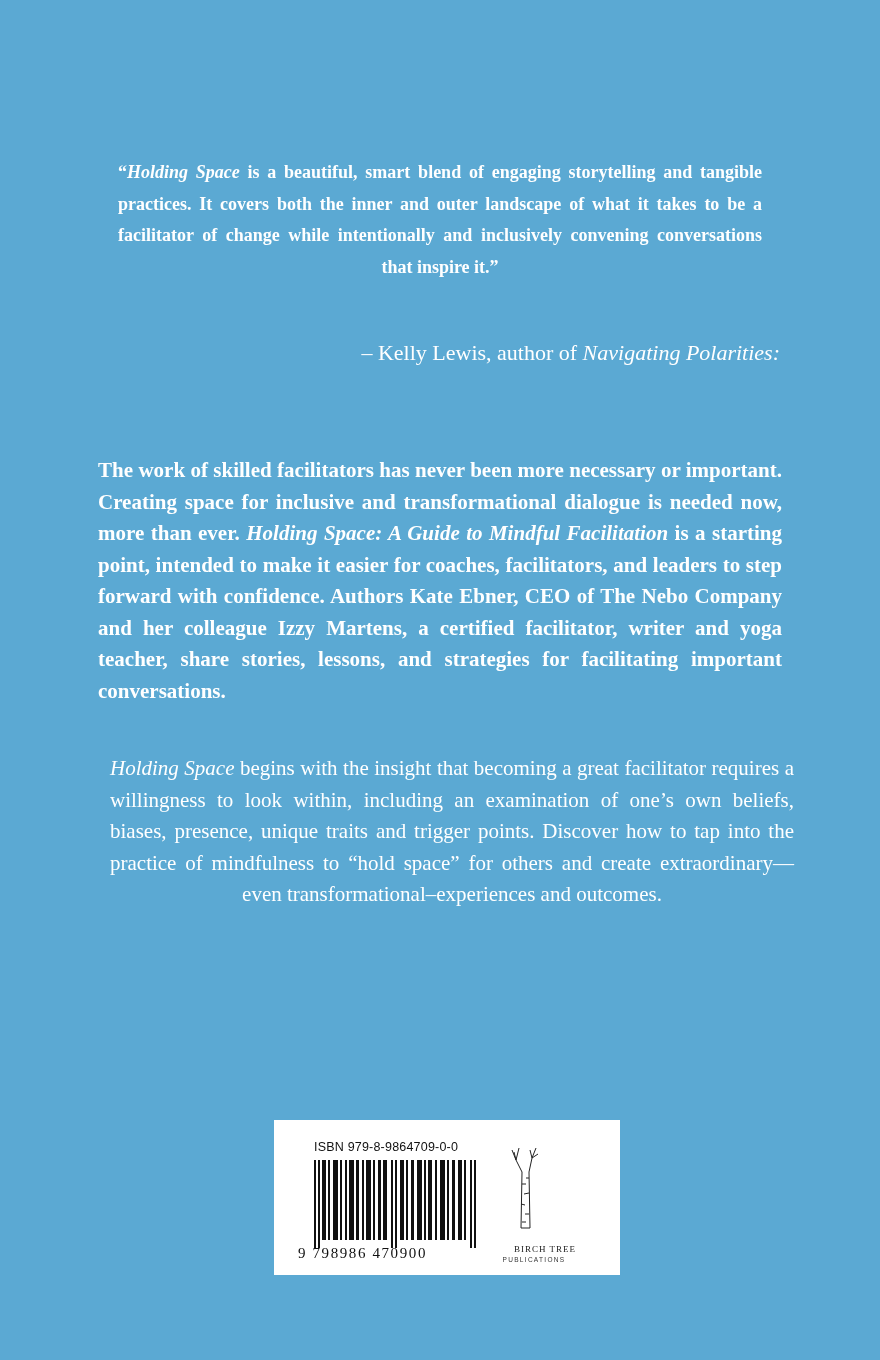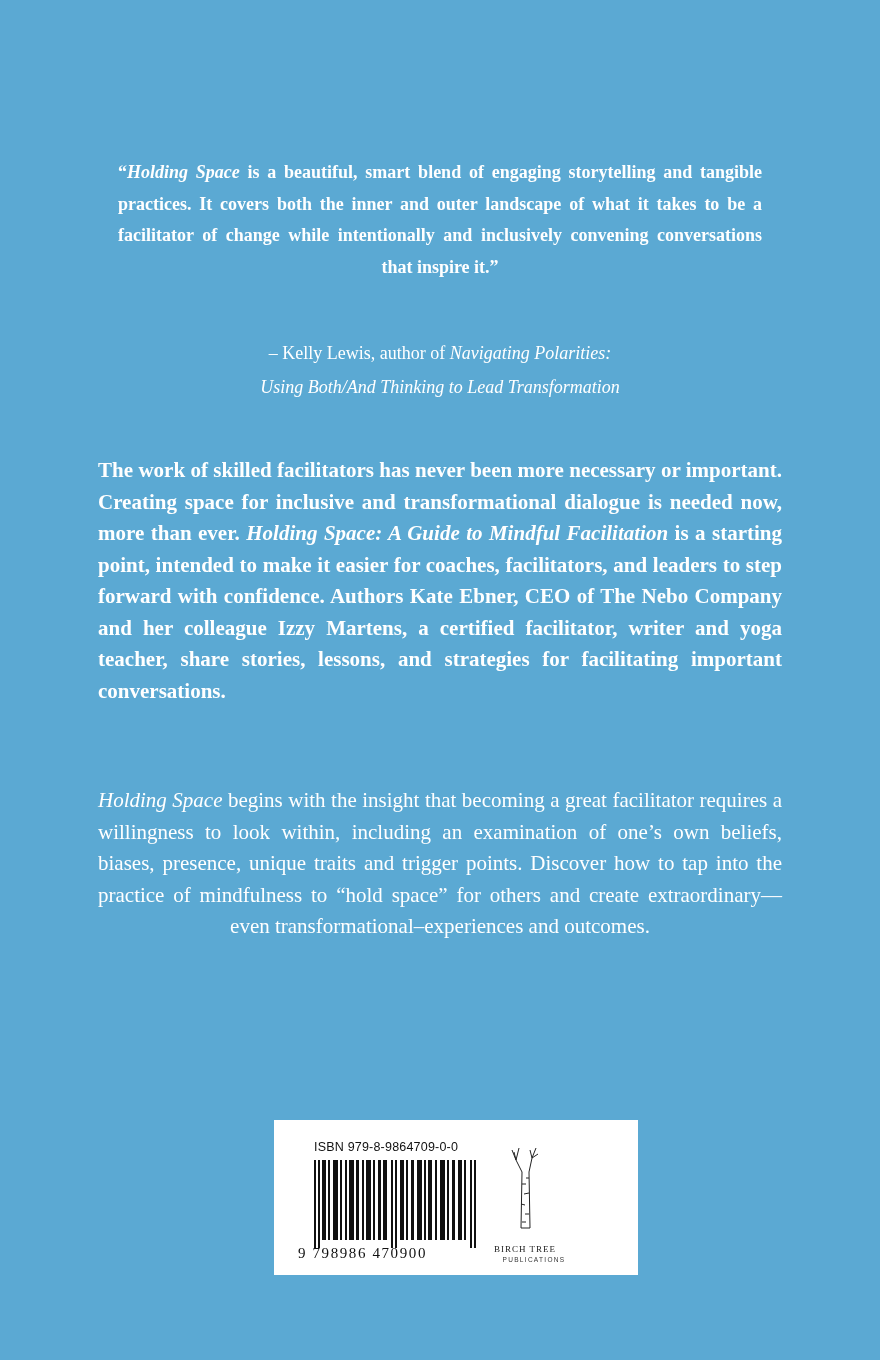--- a/index.html
+++ b/index.html
@@ -13,66 +13,65 @@
   .blurb {
     position: absolute; left: 118px; width: 644px; top: 157px;
     text-align: justify;
     font-size: 18px; line-height: 31.6px;
     font-weight: bold;
     text-align-last: center;
   }
   .blurb .ital { font-style: italic; }
   .attrib {
     position: absolute; left: 100px; width: 680px; top: 336px;
-    text-align: center; font-size: 18px; line-height: 34px;
+    text-align: right; font-size: 22px; line-height: 34px;
   }
   .attrib .ital { font-style: italic; }
   .para {
     position: absolute; left: 98px; width: 684px;
     text-align: justify; font-size: 21px; line-height: 31.5px;
   }
   .para .ital { font-style: italic; }
   #p1 { top: 455px; font-weight: bold; }
-  #p2 { top: 785px; text-align-last: center; }
+  #p2 { top: 753px; text-align-last: center; margin-left: 12px; }
 
   .barcode-box {
-    position: absolute; left: 274px; top: 1120px; width: 364px; height: 155px;
-    background: #ffffff; color: #111;
+    position: absolute; left: 274px; top: 1120px; width: 322px; height: 155px;
+    background: #ffffff; color: #111; padding-left: 24px;
   }
   .isbn-text {
     position: absolute; left: 40px; top: 20px;
     font-family: "Liberation Sans", "DejaVu Sans", sans-serif;
     font-size: 12.5px; color: #111; letter-spacing: 0.2px;
   }
   .bars { position: absolute; left: 40px; top: 40px; width: 162px; height: 88px; }
   .bar-digits {
     position: absolute; left: 24px; top: 125px; width: 180px;
     font-family: Liberation Serif, serif;
     font-size: 15px; color: #111; letter-spacing: 1.6px; background: transparent;
   }
   .tree { position: absolute; left: 236px; top: 22px; width: 30px; height: 90px; }
   .pub-name {
-    position: absolute; left: 220px; top: 124px; width: 100px; text-align: left;
+    position: absolute; left: 202px; top: 124px; width: 100px; text-align: right;
     font-family: "Liberation Serif", serif; font-size: 9px; letter-spacing: 1px; color: #222;
   }
   .pub-sub {
     position: absolute; left: 210px; top: 136px; width: 100px; text-align: center;
     font-family: "Liberation Sans", sans-serif; font-size: 6.5px; letter-spacing: 1.3px; color: #333;
   }
 </style>
 </head>
 <body>
 
 <div class="blurb">
   <span>“</span><span class="ital">Holding Space</span><span> is a beautiful, smart blend of engaging storytelling and tangible practices. It covers both the inner and outer landscape of what it takes to be a facilitator of change while intentionally and inclusively convening conversations that inspire it.”</span>
 </div>
 
 <div class="attrib">
   <span>– Kelly Lewis, author of </span><span class="ital">Navigating Polarities:</span><br>
-  <span class="ital">Using Both/And Thinking to Lead Transformation</span>
 </div>
 
 <div class="para" id="p1">
   <span>The work of skilled facilitators has never been more necessary or important. Creating space for inclusive and transformational dialogue is needed now, more than ever. </span><span class="ital">Holding Space: A Guide to Mindful Facilitation</span><span> is a starting point, intended to make it easier for coaches, facilitators, and leaders to step forward with confidence. Authors Kate Ebner, CEO of The Nebo Company and her colleague Izzy Martens, a certified facilitator, writer and yoga teacher, share stories, lessons, and strategies for facilitating important conversations.</span>
 </div>
 
 <div class="para" id="p2">
   <span class="ital">Holding Space</span><span> begins with the insight that becoming a great facilitator requires a willingness to look within, including an examination of one’s own beliefs, biases, presence, unique traits and trigger points. Discover how to tap into the practice of mindfulness to “hold space” for others and create extraordinary—even transformational–experiences and outcomes.</span>
 </div>
 

